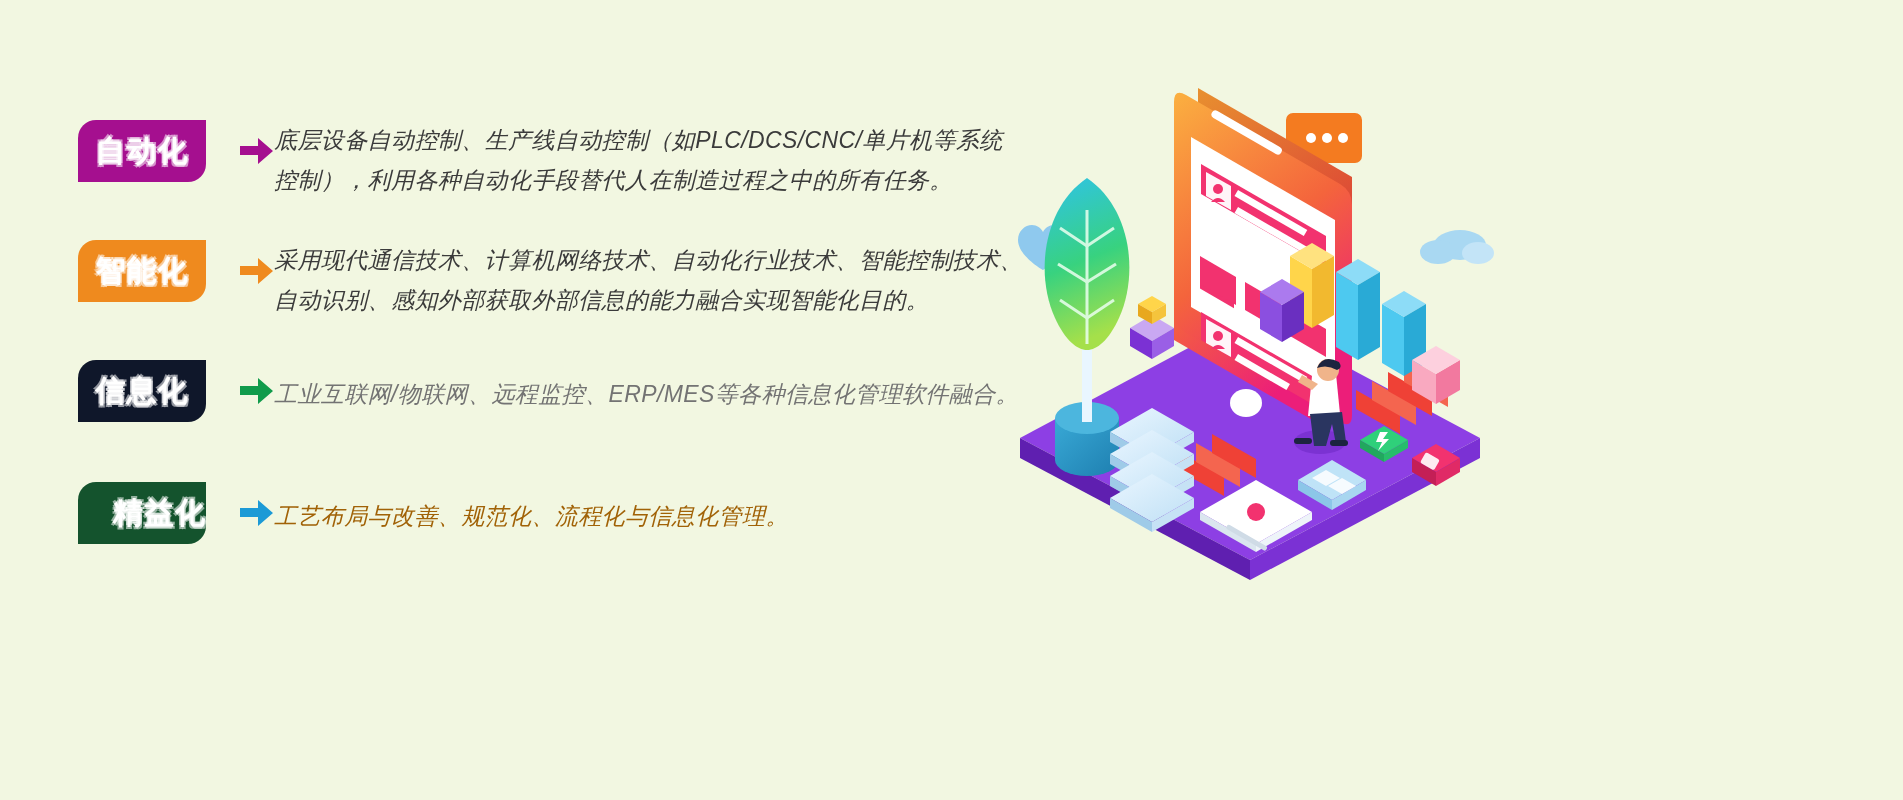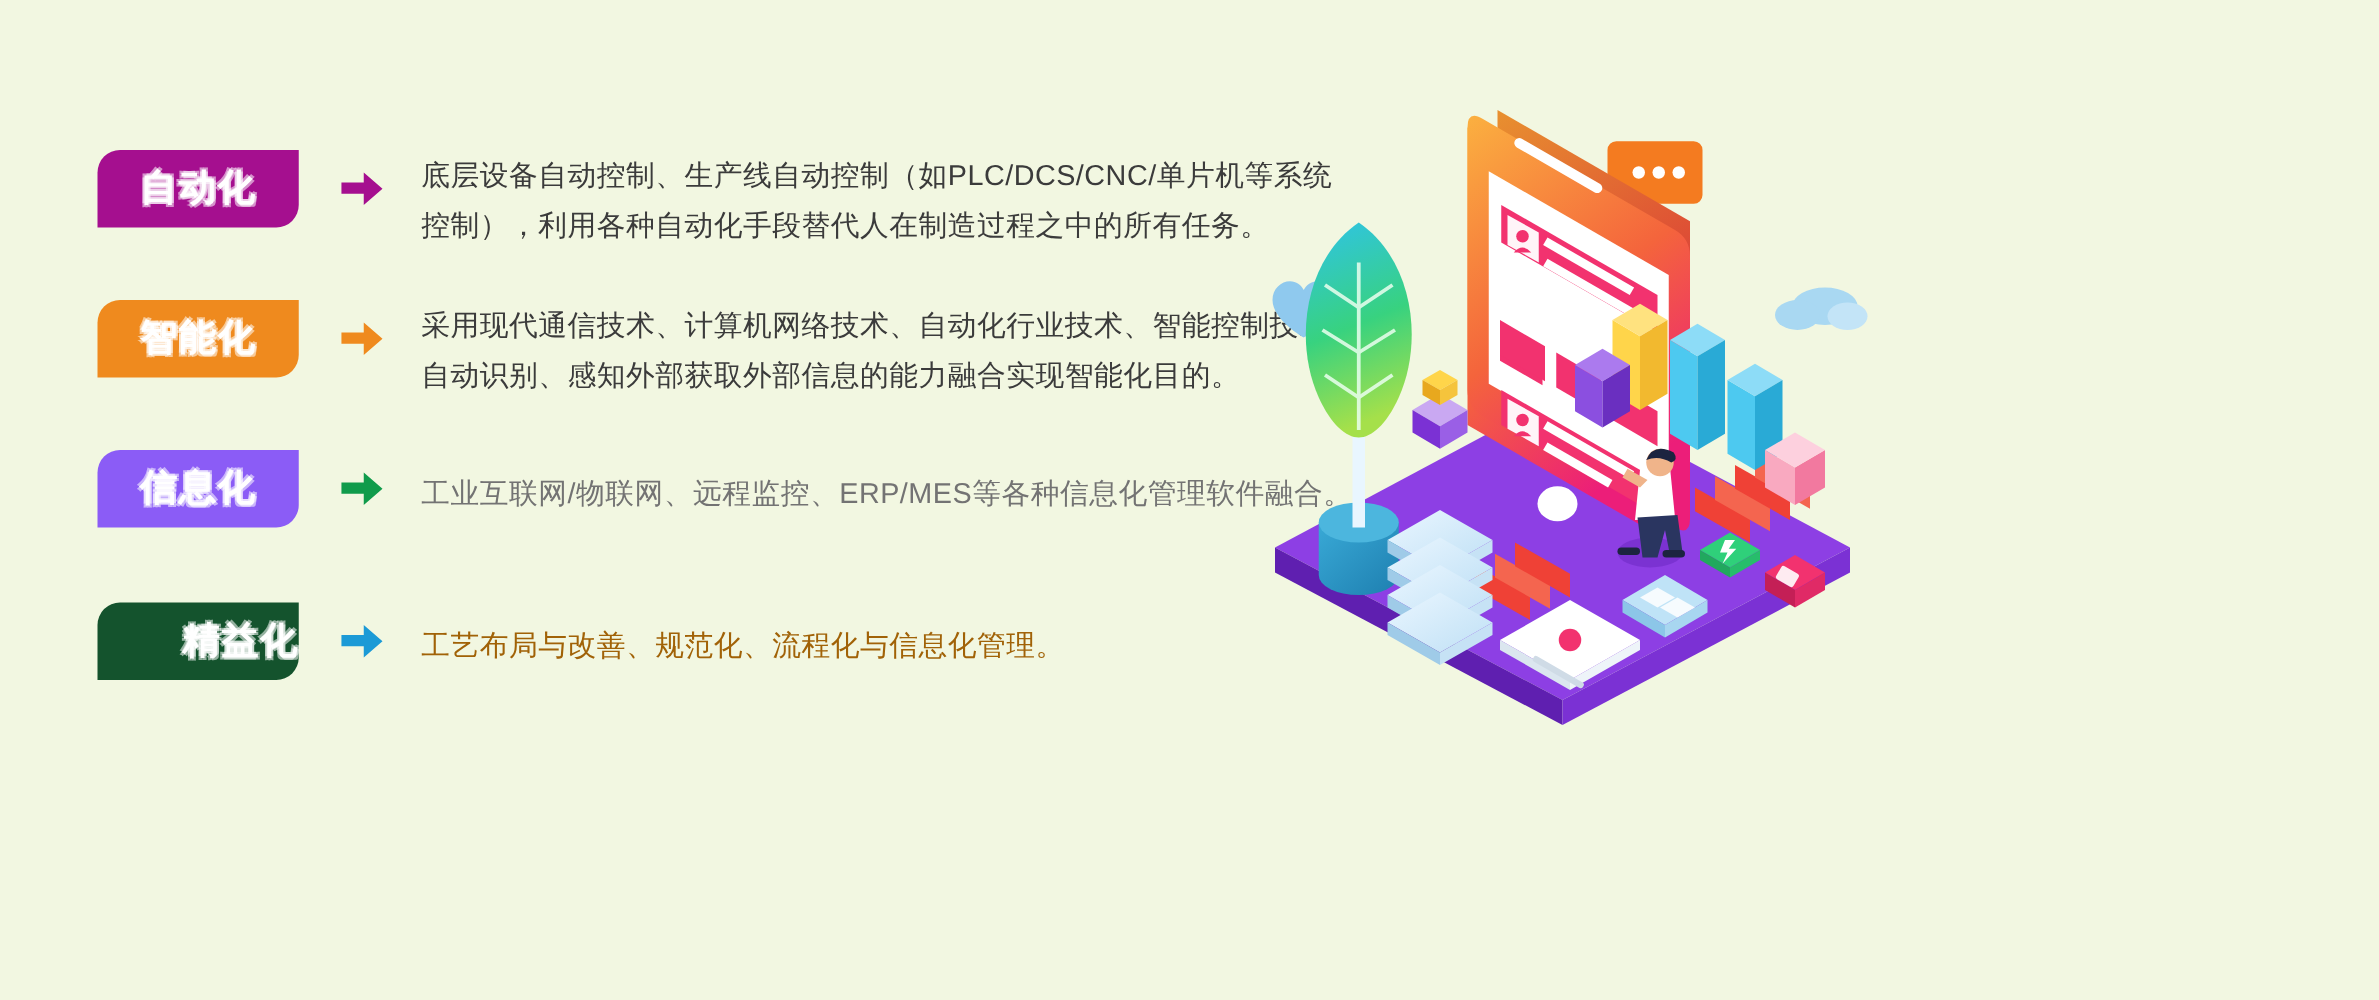--- a/index.html
+++ b/index.html
@@ -15,21 +15,21 @@
   
   .rows{position:absolute;left:0;top:0;width:1100px;height:800px;}
   .row{position:absolute;left:0;display:flex;align-items:flex-start;}
   .row-0{top:120px;}
   .row-1{top:240px;}
   .row-2{top:360px;}
   .row-3{top:482px;}
 
   .badge{
     position:relative;
-    width:161px;
+    width:128px;
     height:62px;
     margin-left:78px;
     border-radius:18px 0 18px 0;
     display:flex;align-items:center;justify-content:center;
     box-sizing:border-box;
     flex:0 0 auto;
   }
   .badge-label{
     font-size:30px;
     font-weight:bold;
@@ -47,28 +47,28 @@
   .arrow{
     flex:0 0 auto;
     width:34px;height:62px;
     margin-left:34px;
     display:flex;align-items:center;justify-content:center;
   }
   .arrow svg{display:block;}
 
   .desc{
     flex:0 0 auto;
-    margin-left:30px;
     padding-top:4px;
     font-size:23px;
     line-height:40px;
     color:#3b3b3b;
     letter-spacing:.4px;
     white-space:pre-line;
     max-width:780px;
+    font-style:italic;
   }
   .row-2 .desc,.row-3 .desc{padding-top:14px;}
   .row-0 .desc,.row-1 .desc{padding-top:0px;}
 
   
   .illus{position:absolute;left:960px;top:60px;width:560px;height:520px;}
   .illus svg{display:block;}
 </style>
 </head>
 <body style="background: rgb(242, 247, 225);">
@@ -97,21 +97,21 @@
       <div class="arrow" style="color: rgb(239, 138, 30);">
         <svg width="34" height="28" viewBox="0 0 34 28" aria-hidden="true">
           <path d="M0 9 h18 V1 l15 13 -15 13 V18 H0 Z" fill="currentColor"></path>
         </svg>
       </div>
       <div class="desc" style="color: rgb(59, 59, 59);">采用现代通信技术、计算机网络技术、自动化行业技术、智能控制技术、
 自动识别、感知外部获取外部信息的能力融合实现智能化目的。</div>
     </div>
 
     <div class="row row-2">
-      <div class="badge" style="background: #8b5cf6; font-family: Liberation Serif, serif;">
+      <div class="badge" style="background: #0f172a; font-family: Liberation Serif, serif;">
         <span class="badge-label">信息化</span>
       </div>
       <div class="arrow" style="color: rgb(16, 155, 75);">
         <svg width="34" height="28" viewBox="0 0 34 28" aria-hidden="true">
           <path d="M0 9 h18 V1 l15 13 -15 13 V18 H0 Z" fill="currentColor"></path>
         </svg>
       </div>
       <div class="desc" style="color: #737373;">工业互联网/物联网、远程监控、ERP/MES等各种信息化管理软件融合。</div>
     </div>
 

